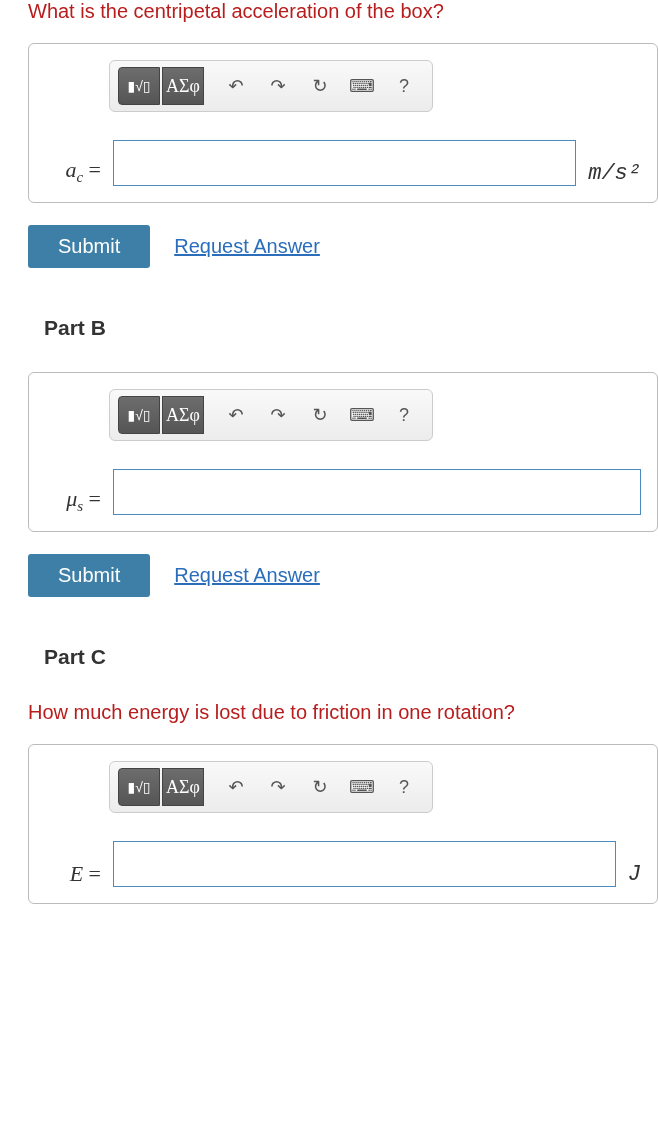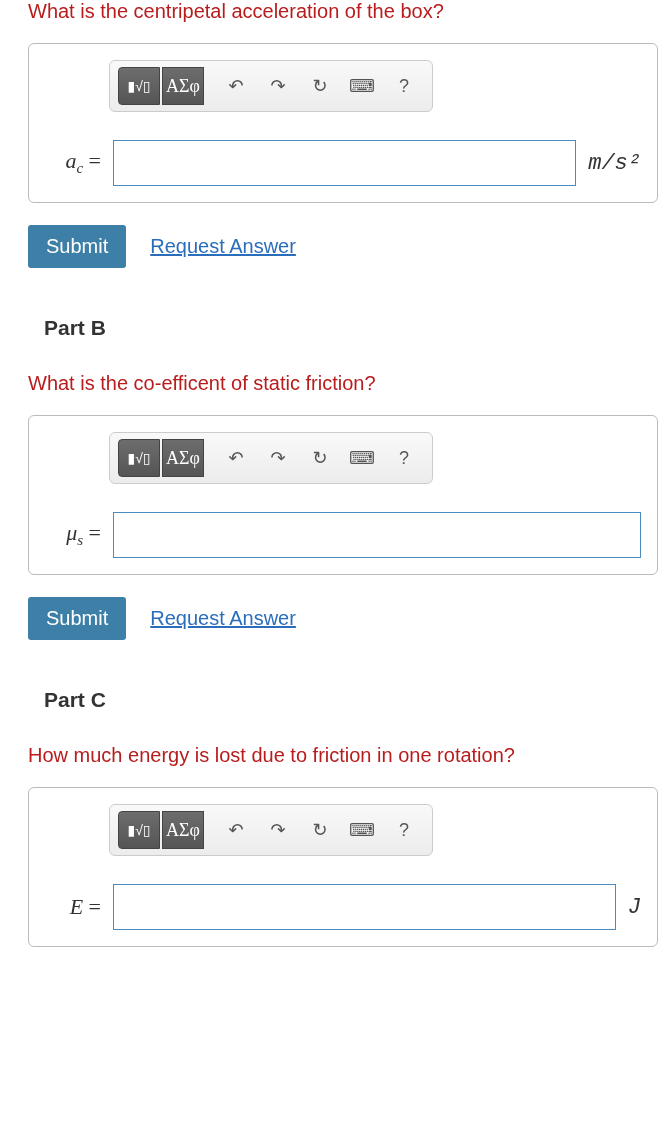--- a/index.html
+++ b/index.html
@@ -5,27 +5,27 @@
 * { box-sizing: border-box; margin: 0; padding: 0; }
 body { font-family: Arial, Helvetica, sans-serif; background: #fff; width: 658px; padding-left: 28px; color: #333; }
 .question-text { font-size: 20px; color: #b91c1c; margin-bottom: 20px; font-weight: 400; }
 .answer-box { border: 1px solid #bbb; border-radius: 6px; padding: 16px; margin-bottom: 22px; background: #fff; }
 .toolbar { display: inline-flex; align-items: center; gap: 2px; background: linear-gradient(#f9f9f9, #ececec); border: 1px solid #ccc; border-radius: 6px; padding: 6px 8px; margin-left: 64px; margin-bottom: 28px; }
 .tool-btn { width: 40px; height: 38px; border-radius: 0; display: flex; align-items: center; justify-content: center; cursor: pointer; font-size: 18px; color: #555; }
 .tool-btn.dark { background: linear-gradient(#6d6d6d, #555); color: #fff; width: 42px; height: 38px; border: 1px solid #444; font-size: 16px; }
 .tool-btn.dark.first { border-top-left-radius: 4px; border-bottom-left-radius: 4px; }
 .tool-btn.greek { font-family: 'Times New Roman', serif; font-size: 18px; }
 .tool-spacer { width: 8px; }
-.input-row { display: flex; align-items: center; gap: 12px; }
+.input-row { display: flex; align-items: flex-end; gap: 12px; }
 .var-label { font-family: 'Times New Roman', serif; font-style: italic; font-size: 22px; min-width: 56px; text-align: right; color: #333; }
 .var-sub { font-size: 15px; font-style: italic; }
 .answer-input { flex: 1; height: 46px; border: 1px solid #4b8bbd; background: #fff; font-size: 18px; padding: 0 8px; }
 .unit { font-family: Liberation Mono, monospace; font-style: italic; font-size: 22px; color: #333; white-space: nowrap; }
 .submit-row { display: flex; align-items: center; gap: 24px; margin-bottom: 48px; }
-.submit-btn { background: #3d7fa6; color: #fff; font-size: 20px; padding: 10px 18px; border: none; border-radius: 3px; cursor: pointer; font-weight: 400; }
+.submit-btn { background: #3d7fa6; color: #fff; font-size: 20px; padding: 10px 30px; border: none; border-radius: 3px; cursor: pointer; font-weight: 400; }
 .request-link { color: #2a6ebb; font-size: 20px; text-decoration: underline; cursor: pointer; font-weight: 400; }
 .part-header { font-size: 21px; font-weight: bold; color: #333; margin-bottom: 32px; margin-left: 16px; }
 .sqrt-icon { font-size: 14px; line-height: 1; }
 </style>
 </head>
 <body>
 
 <div>
   <div class="question-text">What is the centripetal acceleration of the box?</div>
 
@@ -52,21 +52,20 @@
   </div>
 
   <div class="submit-row">
     <button class="submit-btn">Submit</button>
     <span class="request-link">Request Answer</span>
   </div>
 </div>
 
 <div>
   <div class="part-header">Part B</div>
-  <div class="question-text">What is the co-efficent of static friction?</div>
 
   <div class="answer-box">
     <div class="toolbar">
       <div class="tool-btn dark first">
         <span class="sqrt-icon">▮√▯</span>
       </div>
       <div class="tool-btn dark greek">ΑΣφ</div>
       <div class="tool-spacer"></div>
       <div class="tool-btn">↶</div>
       <div class="tool-btn">↷</div>

